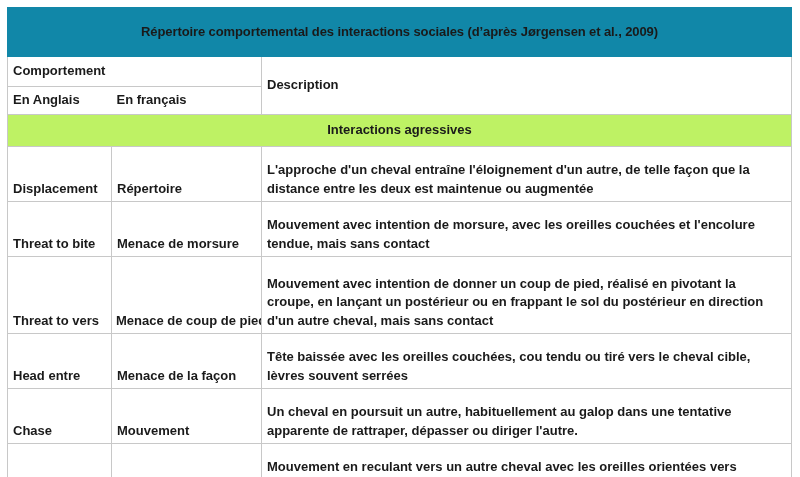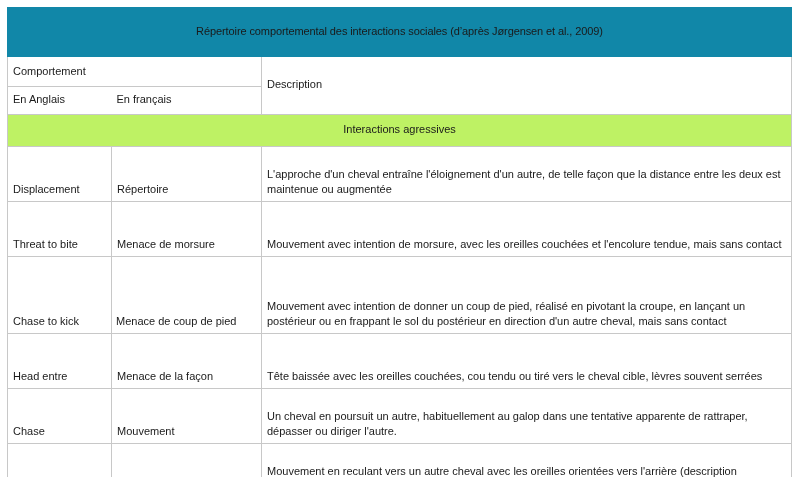--- a/index.html
+++ b/index.html
@@ -35,24 +35,24 @@
     border-collapse: collapse;
     table-layout: fixed;
     background: #ffffff;
   }
 
   table.repertoire td,
   table.repertoire th {
     border: 1px solid #c8c8c8;
     vertical-align: bottom;
     padding: 2px 5px 3px 5px;
-    font-size: 11px;
+    font-size: 13px;
     line-height: 1.42;
     color: #1a1a1a;
-    font-weight: normal;
+    font-weight: bold;
     text-align: left;
     overflow: hidden;
     word-wrap: break-word;
   }
 
   
   col.c-en    { width: 104px; }
   col.c-fr    { width: 150px; }
   col.c-desc  { width: auto;  }
 
@@ -169,21 +169,21 @@
           <td class="desc">L'approche d'un cheval entraîne l'éloignement d'un autre, de telle façon que la distance entre les deux est maintenue ou augmentée</td>
         </tr>
 
         <tr class="r-2line">
           <td class="term">Threat to bite</td>
           <td class="term">Menace de morsure</td>
           <td class="desc">Mouvement avec intention de morsure, avec les oreilles couchées et l'encolure tendue, mais sans contact</td>
         </tr>
 
         <tr class="r-3line">
-          <td class="term">Chase to kick</td>
+          <td class="term">Threat to vers</td>
           <td class="term tight">Menace de coup de pied</td>
           <td class="desc">Mouvement avec intention de donner un coup de pied, réalisé en pivotant la croupe, en lançant un postérieur ou en frappant le sol du postérieur en direction d'un autre cheval, mais sans contact</td>
         </tr>
 
         <tr class="r-2line">
           <td class="term">Head entre</td>
           <td class="term">Menace de la façon</td>
           <td class="desc">Tête baissée avec les oreilles couchées, cou tendu ou tiré vers le cheval cible, lèvres souvent serrées</td>
         </tr>
 

